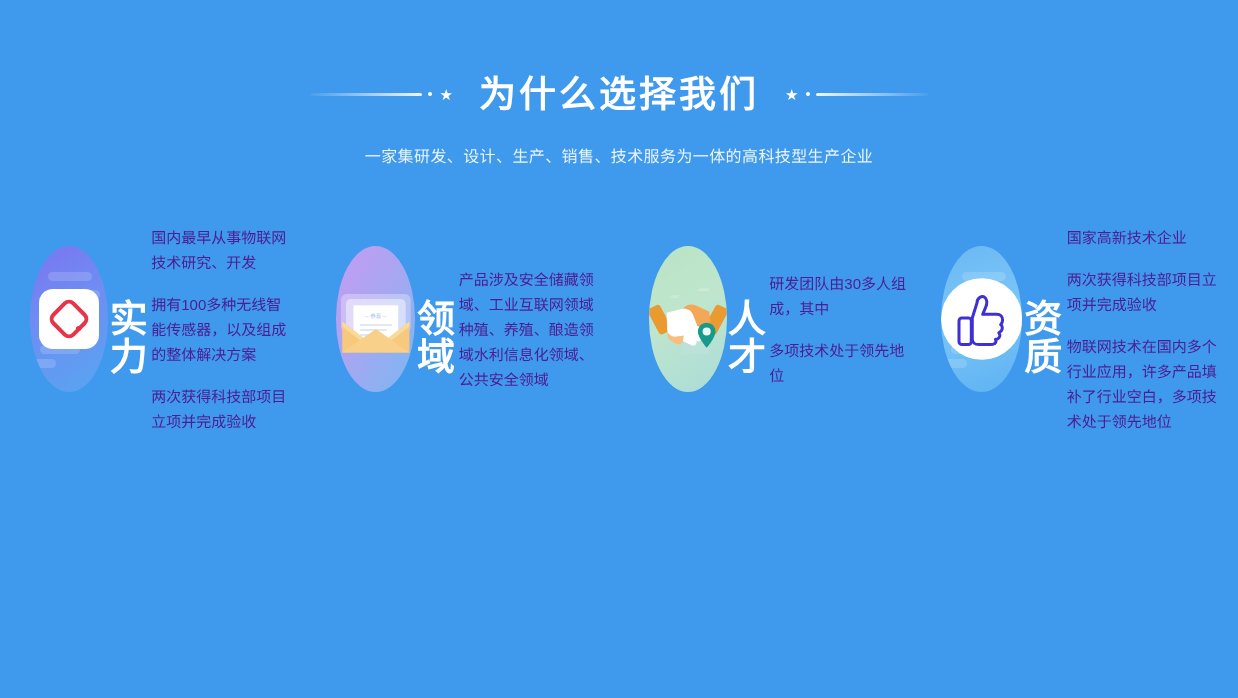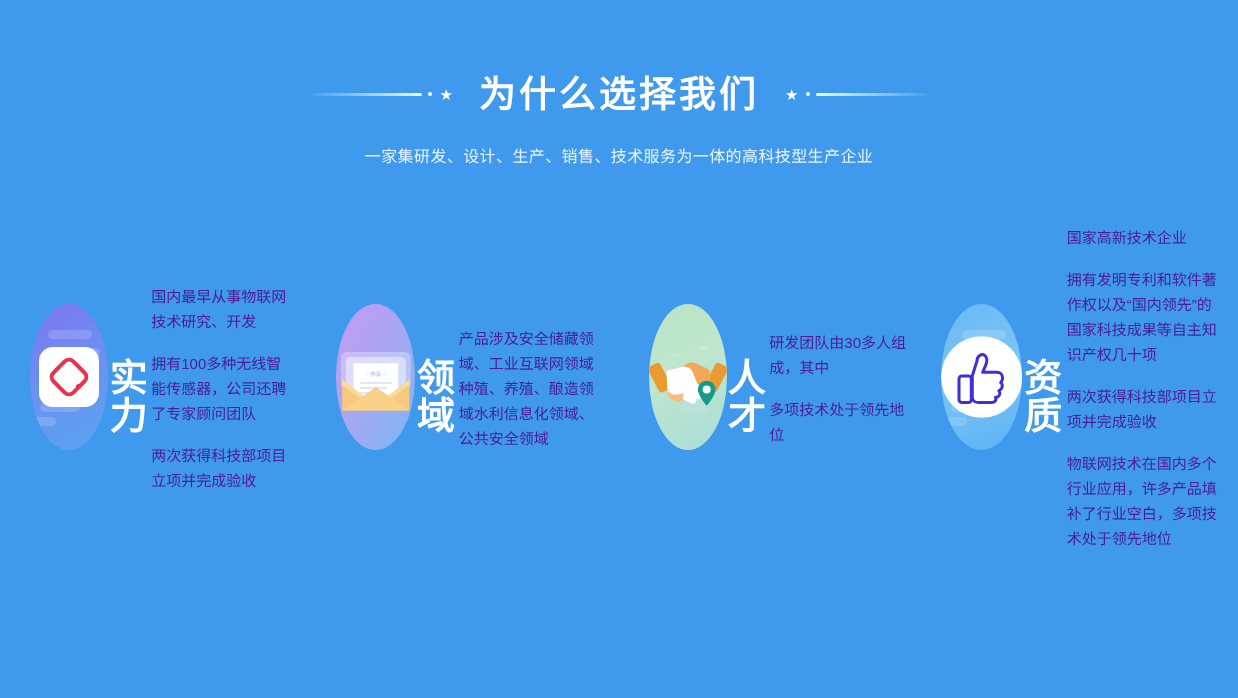--- a/index.html
+++ b/index.html
@@ -210,21 +210,21 @@
           <rect x="0" y="0" width="60" height="60" rx="14" ry="14" fill="#ffffff"></rect>
           <g transform="rotate(45 30 30)">
             <rect x="16" y="16" width="28" height="28" rx="6" ry="6" fill="none" stroke="#e8344a" stroke-width="4"></rect>
           </g>
           <circle cx="39.5" cy="39.5" r="2.6" fill="#e8344a"></circle>
         </svg>
       </div>
       <div class="col-title">实力</div>
       <div class="col-body">
         <p>国内最早从事物联网技术研究、开发</p>
-        <p>拥有100多种无线智能传感器，公司还聘了专家顾问团队</p>
+        <p>拥有100多种无线智能传感器，以及组成的整体解决方案</p>
         <p>两次获得科技部项目立项并完成验收</p>
       </div>
     </div>
 
     <div class="col col-2">
       <div class="icon-wrap c2">
         <svg class="icon-svg" width="128" height="116" viewBox="0 0 128 116">
 
           <rect x="8" y="18" width="112" height="62" rx="9" ry="9" fill="#ffffff" opacity="0.30"></rect>
           <rect x="16" y="26" width="96" height="58" rx="8" ry="8" fill="#ffffff" opacity="0.45"></rect>
@@ -299,20 +299,19 @@
                    C63 56.5 62 57 61 57.5 C62.5 59 62.5 61.5 61 63
                    C60 64 59 64.5 57.5 64.5 C58.5 66 58 68 56.5 69
                    C55.5 69.8 54 70 52 70 L40 70 C36 70 33 68 33 64 L33 42 Z" fill="none" stroke="#3f2fd6" stroke-width="3.2" stroke-linejoin="round" stroke-linecap="round"></path>
 
           <rect x="19" y="42" width="13" height="28" rx="3" ry="3" fill="none" stroke="#3f2fd6" stroke-width="3.2"></rect>
         </svg>
       </div>
       <div class="col-title">资质</div>
       <div class="col-body">
         <p>国家高新技术企业</p>
-        <p>拥有发明专利和软件著作权以及“国内领先”的国家科技成果等自主知识产权几十项</p>
         <p>两次获得科技部项目立项并完成验收</p>
         <p>物联网技术在国内多个行业应用，许多产品填补了行业空白，多项技术处于领先地位</p>
       </div>
     </div>
 
   </div>
 </div>
 
 </body></html>

